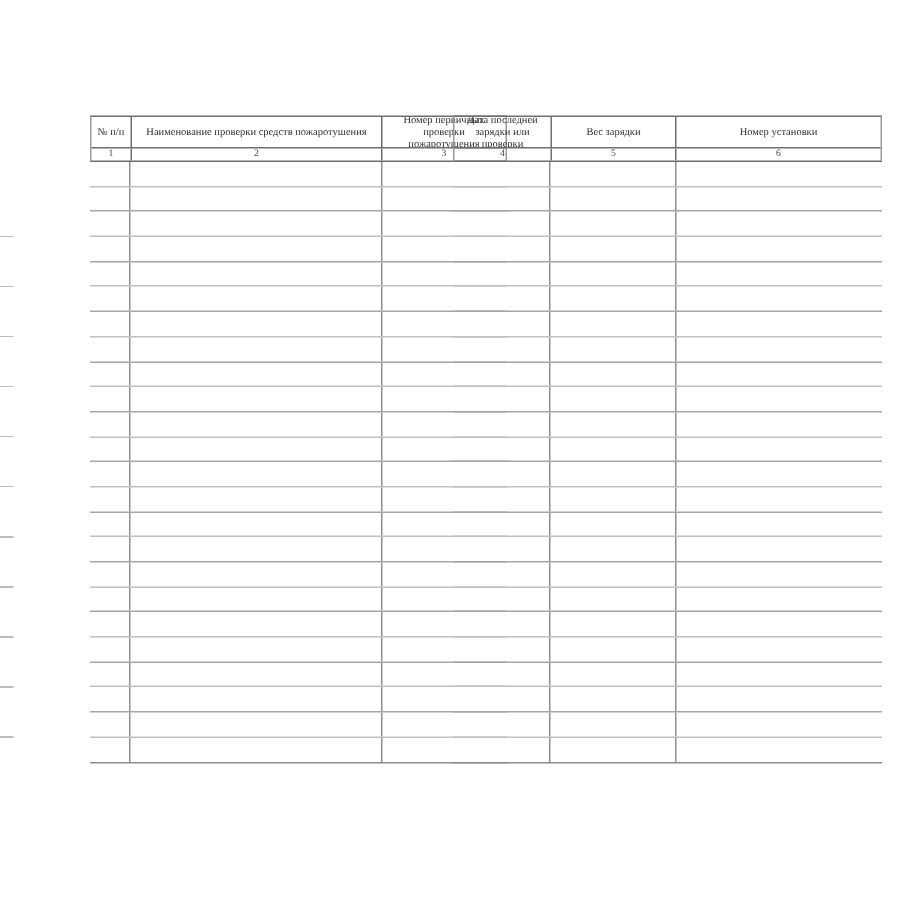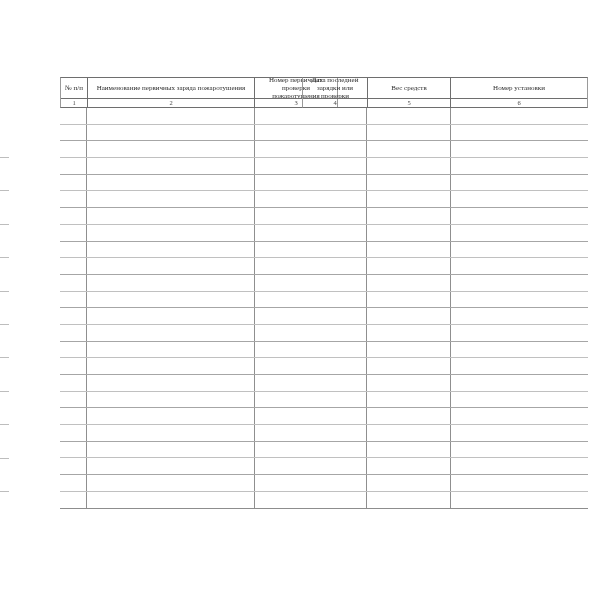--- a/index.html
+++ b/index.html
@@ -105,21 +105,21 @@
 <body>
 
 <div id="canvas">
 
   <div id="edge-lines"></div>
 
   <div class="ftable" id="left-table">
     <div class="header-box">
       <div class="title-row">
         <div class="hcell c1">№ п/п</div>
-        <div class="hcell c2">Наименование первичных заряда пожаротушения</div>
+        <div class="hcell c2">Наименование проверки средств пожаротушения</div>
         <div class="hcell c3">Номер первичных проверки пожаротушения</div>
       </div>
       <div class="index-row">
         <div class="icell c1">1</div>
         <div class="icell c2">2</div>
         <div class="icell c3">3</div>
       </div>
     </div>
     <div class="tbody">
         <div class="body-row">
@@ -242,21 +242,21 @@
           <div class="bcell bc2"></div>
           <div class="bcell bc3"></div>
         </div>
       </div>
   </div>
 
   <div class="ftable" id="right-table">
     <div class="header-box">
       <div class="title-row">
         <div class="hcell c1">Дата последней зарядки или проверки</div>
-        <div class="hcell c2">Вес средств</div>
+        <div class="hcell c2">Вес зарядки</div>
         <div class="hcell c3">Номер установки</div>
       </div>
       <div class="index-row">
         <div class="icell c1">4</div>
         <div class="icell c2">5</div>
         <div class="icell c3">6</div>
       </div>
     </div>
     <div class="tbody">
         <div class="body-row">

